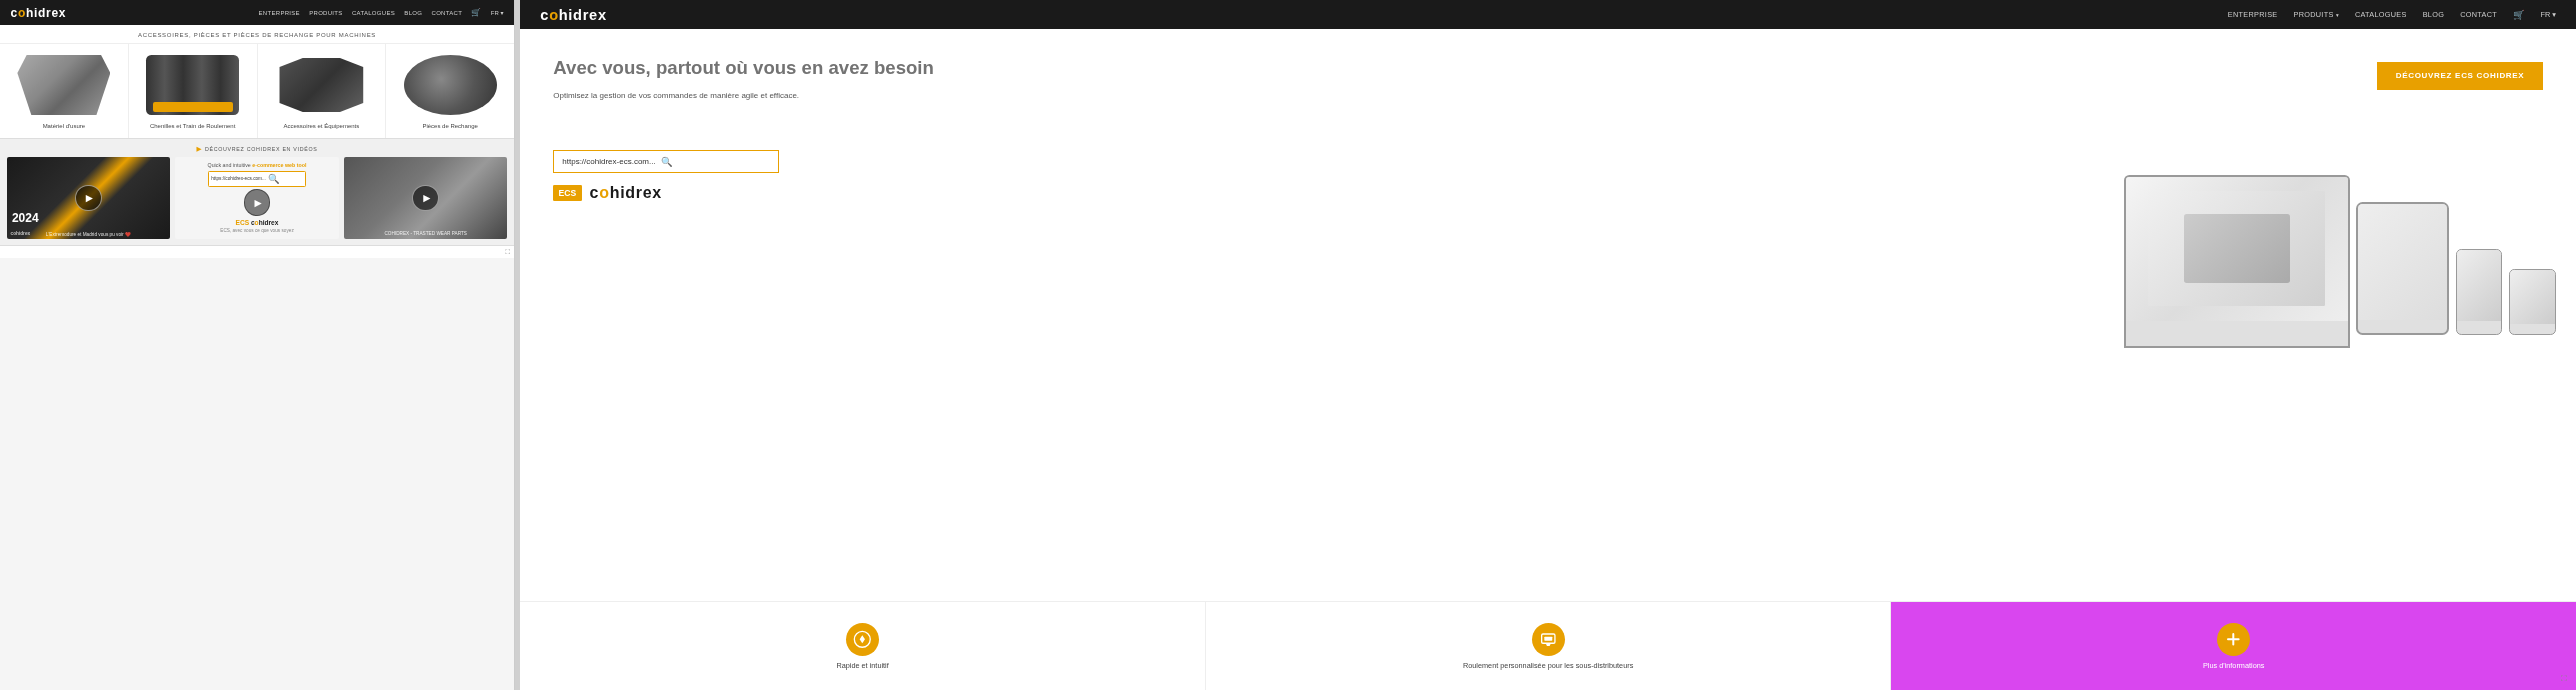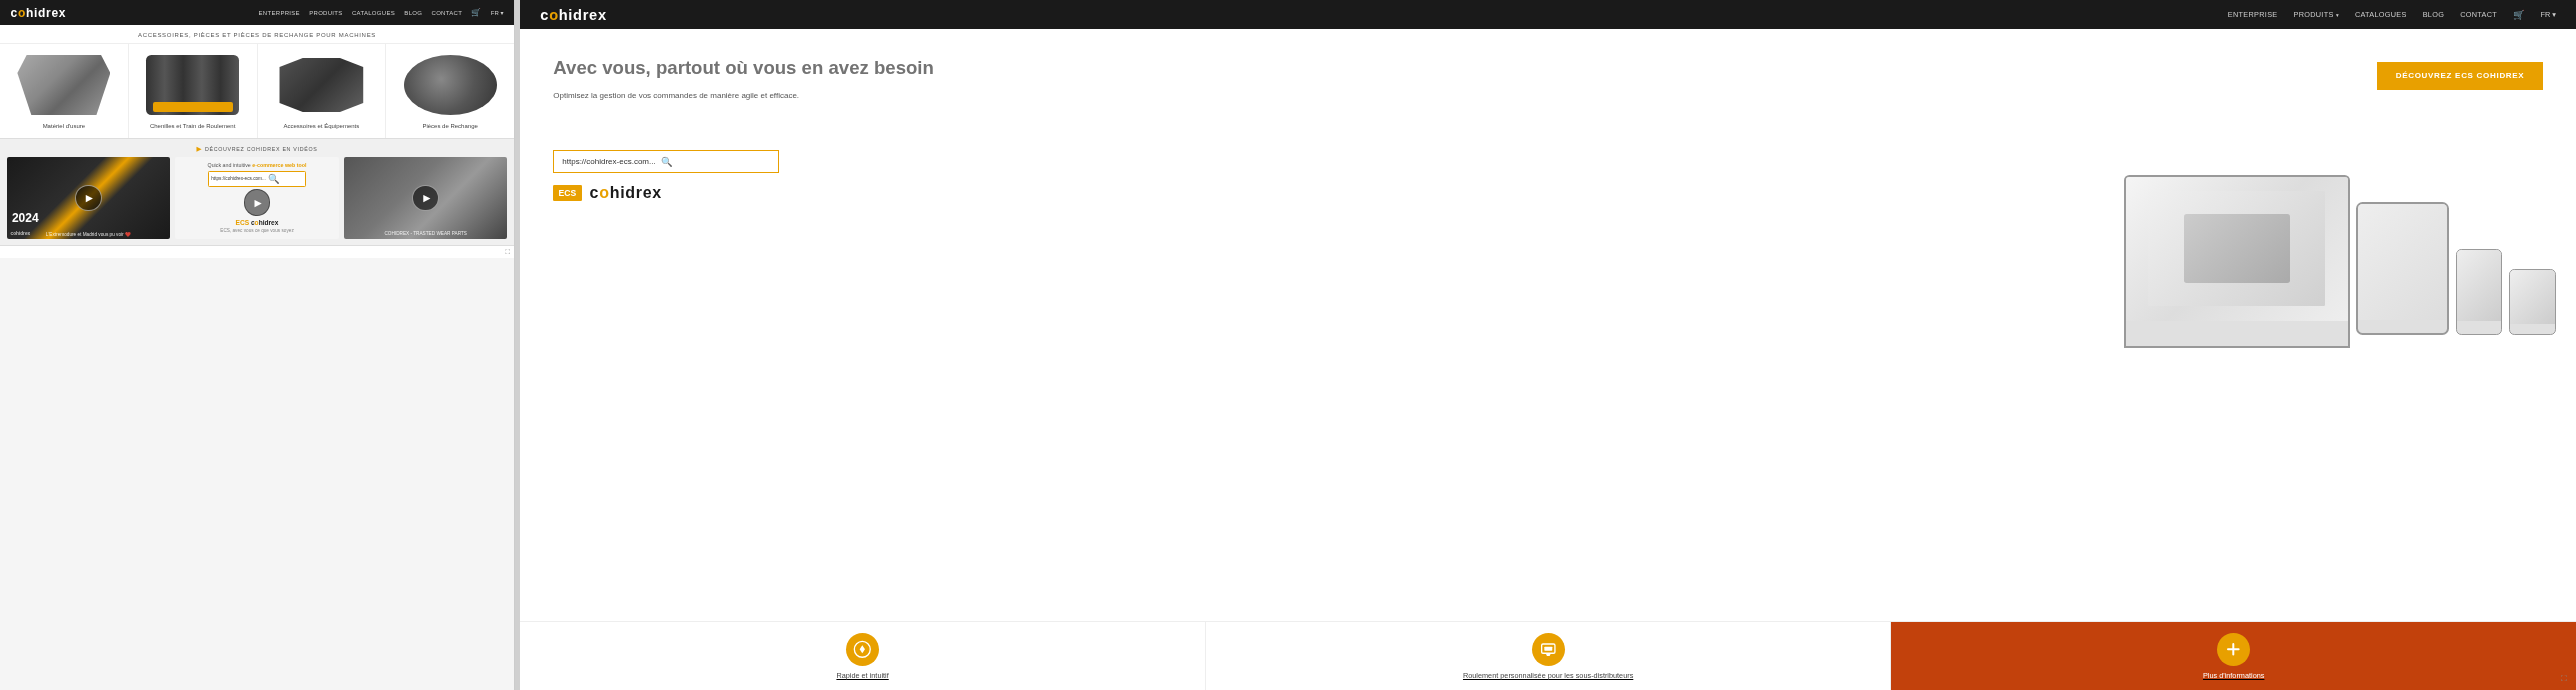--- a/index.html
+++ b/index.html
@@ -466,38 +466,37 @@
       height: 85%;
       background: linear-gradient(135deg, #eee 0%, #ccc 100%);
     }
 
     
     .features-row {
       position: absolute;
       bottom: 0;
       left: 0;
       right: 0;
-      height: 70px;
+      height: 90px;
       display: flex;
       border-top: 0.7px solid #eee;
-      text-decoration: underline;
     }
     .feature-item {
       flex: 1;
       display: flex;
       flex-direction: column;
       align-items: center;
       justify-content: center;
       gap: 5.3px;
       border-right: 0.7px solid #eee;
       background: #fff;
       cursor: pointer;
     }
     .feature-item:last-child {
-      background: #c2410c;
+      background: #d946ef;
       border-right: none;
     }
     .feature-icon {
       width: 33px; height: 33px;
       background: #e8a000;
       border-radius: 50%;
       display: flex;
       align-items: center;
       justify-content: center;
       color: #fff;

